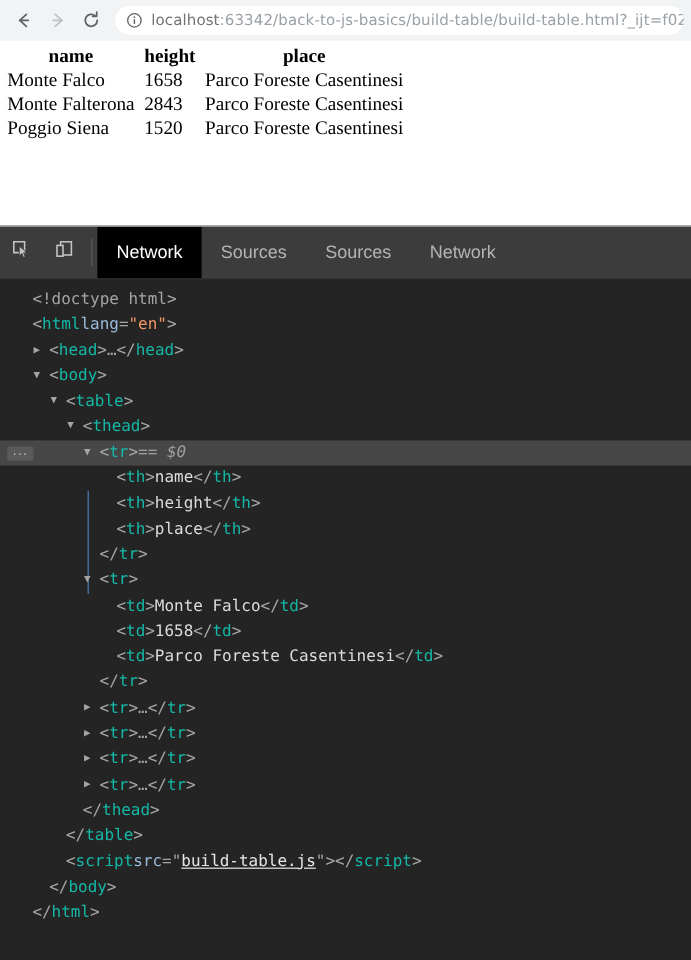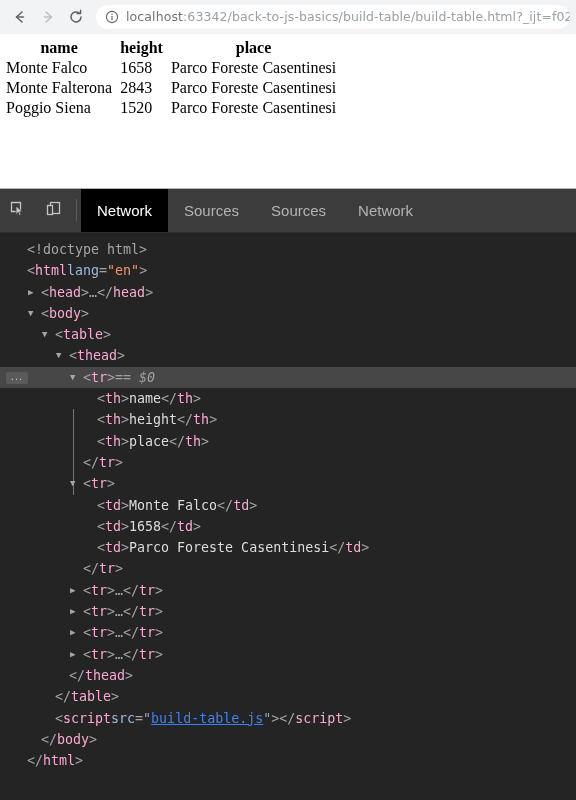--- a/index.html
+++ b/index.html
@@ -178,25 +178,25 @@
     display: inline-block;
     color: #a5a5a5;
     font-size: 9px;
     text-align: left;
     line-height: 21.3px;
   }
   .twisty.closed::before { content: "\25B6"; }
   .twisty.open::before { content: "\25BC"; }
   .twisty.blank::before { content: ""; }
 
-  .tag      { color: #f9a8d4; }
+  .tag      { color: #14b8a6; }
   .punc     { color: #a5a5a5; }
   .attrname { color: #9bbbdc; }
   .attrval  { color: #f29766; }
-  .attrval-link { color: #3b82f6; text-decoration: underline; }
+  .attrval-link { color: #e5e5e5; text-decoration: underline; }
   .text     { color: #dcdcdc; }
   .comment  { color: #747474; }
   .doctype  { color: #a5a5a5; }
   .ellipsis { color: #a5a5a5; }
   .selmark  { color: #a0a0a0; font-style: italic; }
 
   .badge-dots {
     position: absolute;
     left: 6px;
     top: 5px;

